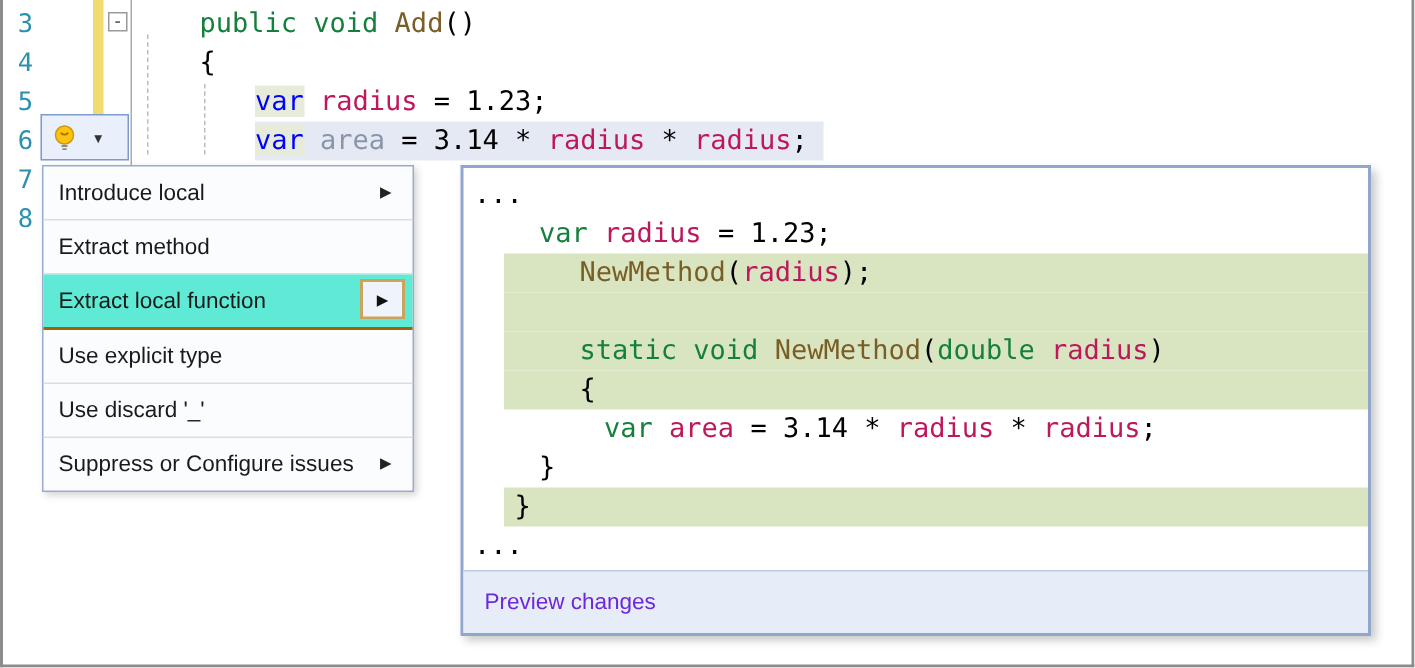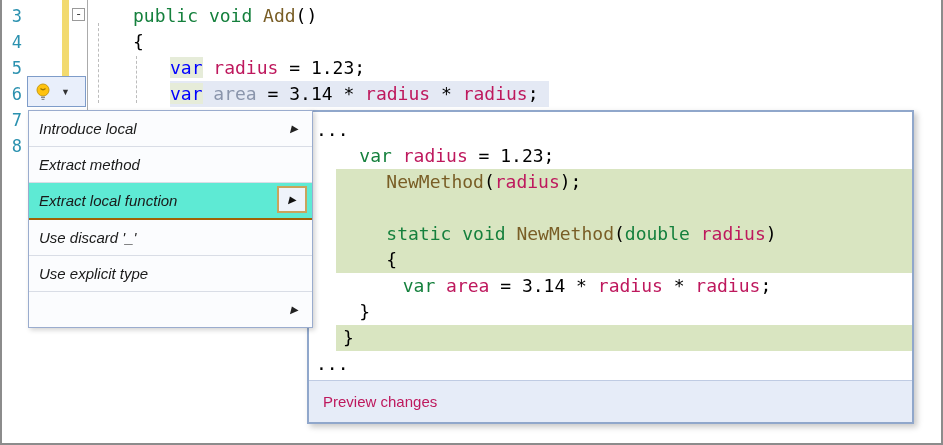--- a/index.html
+++ b/index.html
@@ -25,41 +25,41 @@
   .selbg{background:#e4e9f4; padding-right:10px;}
   .tk-kw{color:#15803d;} .tk-id{color:#be185d;} .tk-me{color:#795e26;}
   .tk-pl{color:#000;} .tk-fd{color:#8a95ab;}
   .tk-kwh{color:#0000ff; background:#e6ecd9;}
   
   .bulbbox{position:absolute; left:25px; top:76px; width:59px; height:31px; box-sizing:border-box;
            background:#e9effb; border:1px solid #7e9cc9; z-index:12; display:flex; align-items:center; cursor:pointer;}
   .bulbbox svg{margin-left:5px;}
   .caret{color:#333; font-size:9px; margin-left:8px;}
   
-  .menu{position:absolute; left:26px; top:110px; width:285px; box-sizing:border-box; z-index:10;
-        background:#fbfcfe; border:1px solid #9aacce; box-shadow:2px 2px 5px rgba(0,0,0,.18);font-style:italic;}
+  .menu{position:absolute; left:26px; top:110px; width:248px; box-sizing:border-box; z-index:10;
+        background:#fbfcfe; border:1px solid #9aacce; box-shadow:2px 2px 5px rgba(0,0,0,.18);}
   .mitem{position:relative; height:35px; line-height:35px; padding-left:10px;
          font-size:15px; color:#1a1a1a; border-bottom:1px solid #d9dde6; cursor:pointer;}
   .mitem:last-child{border-bottom:none;}
   .mitem .arr{position:absolute; right:14px; top:0; font-size:10px; color:#222;}
   .mitem.hl{background:#5eead4; border-bottom:2px solid #a16207;}
   .arrbtn{position:absolute; right:5px; top:3px; width:30px; height:27px; box-sizing:border-box;
           background:#eff3fb; border:2px solid #c9a45c; display:flex; align-items:center; justify-content:center;
           font-size:10px; color:#111; line-height:normal; cursor:pointer;}
   
   .popup{position:absolute; left:305px; top:110px; width:607px; height:314px; box-sizing:border-box;
          background:#fff; border:2px solid #90a7cb; box-shadow:3px 3px 6px rgba(0,0,0,.22); z-index:5;}
   .pcode{position:absolute; left:0; right:0; top:0; padding-top:5px;}
   .pline{height:26px; line-height:26px; padding-left:7px; font-family:"DejaVu Sans Mono", monospace;
          font-size:18px; white-space:pre;}
   .pline.added{background:#d9e5c1;margin-left:27px;}
   .pfooter{position:absolute; left:0; right:0; bottom:0; height:42px; box-sizing:border-box;
            background:#e6ecf8; border-top:1px solid #bfcbe3; display:flex; align-items:center;
            padding-left:14px; cursor:pointer;}
-  .pfooter span{color:#be185d; font-size:15px;}
+  .pfooter span{color:#6d28d9; font-size:15px;}
 </style>
 </head>
 <body>
 
 <div class="screen">
 
   <div>
     <div class="lnum" style="top:3px">3</div>
     <div class="lnum" style="top:29px">4</div>
     <div class="lnum" style="top:55px">5</div>
@@ -97,26 +97,27 @@
     <div class="mitem">
       <span>Extract method</span>
     </div>
     <div class="mitem hl">
       <span>Extract local function</span>
       <span class="arrbtn">
         <span>▶</span>
       </span>
     </div>
     <div class="mitem">
+      <span>Use explicit type</span>
+    </div>
+    <div class="mitem">
       <span>Use discard '_'</span>
     </div>
     <div class="mitem">
-      <span>Use explicit type</span>
-    </div>
-    <div class="mitem">
+      <span>Suppress or Configure issues</span>
       <span class="arr">▶</span>
     </div>
   </div>
 
   <div class="popup">
     <div class="pcode">
       <div class="pline"><span class="tk-pl">...</span></div>
       <div class="pline"><span class="tk-pl">    </span><span class="tk-kw">var</span><span class="tk-pl"> </span><span class="tk-id">radius</span><span class="tk-pl"> = 1.23;</span></div>
       <div class="pline added"><span class="tk-pl">    </span><span class="tk-me">NewMethod</span><span class="tk-pl">(</span><span class="tk-id">radius</span><span class="tk-pl">);</span></div>
       <div class="pline added"></div>

